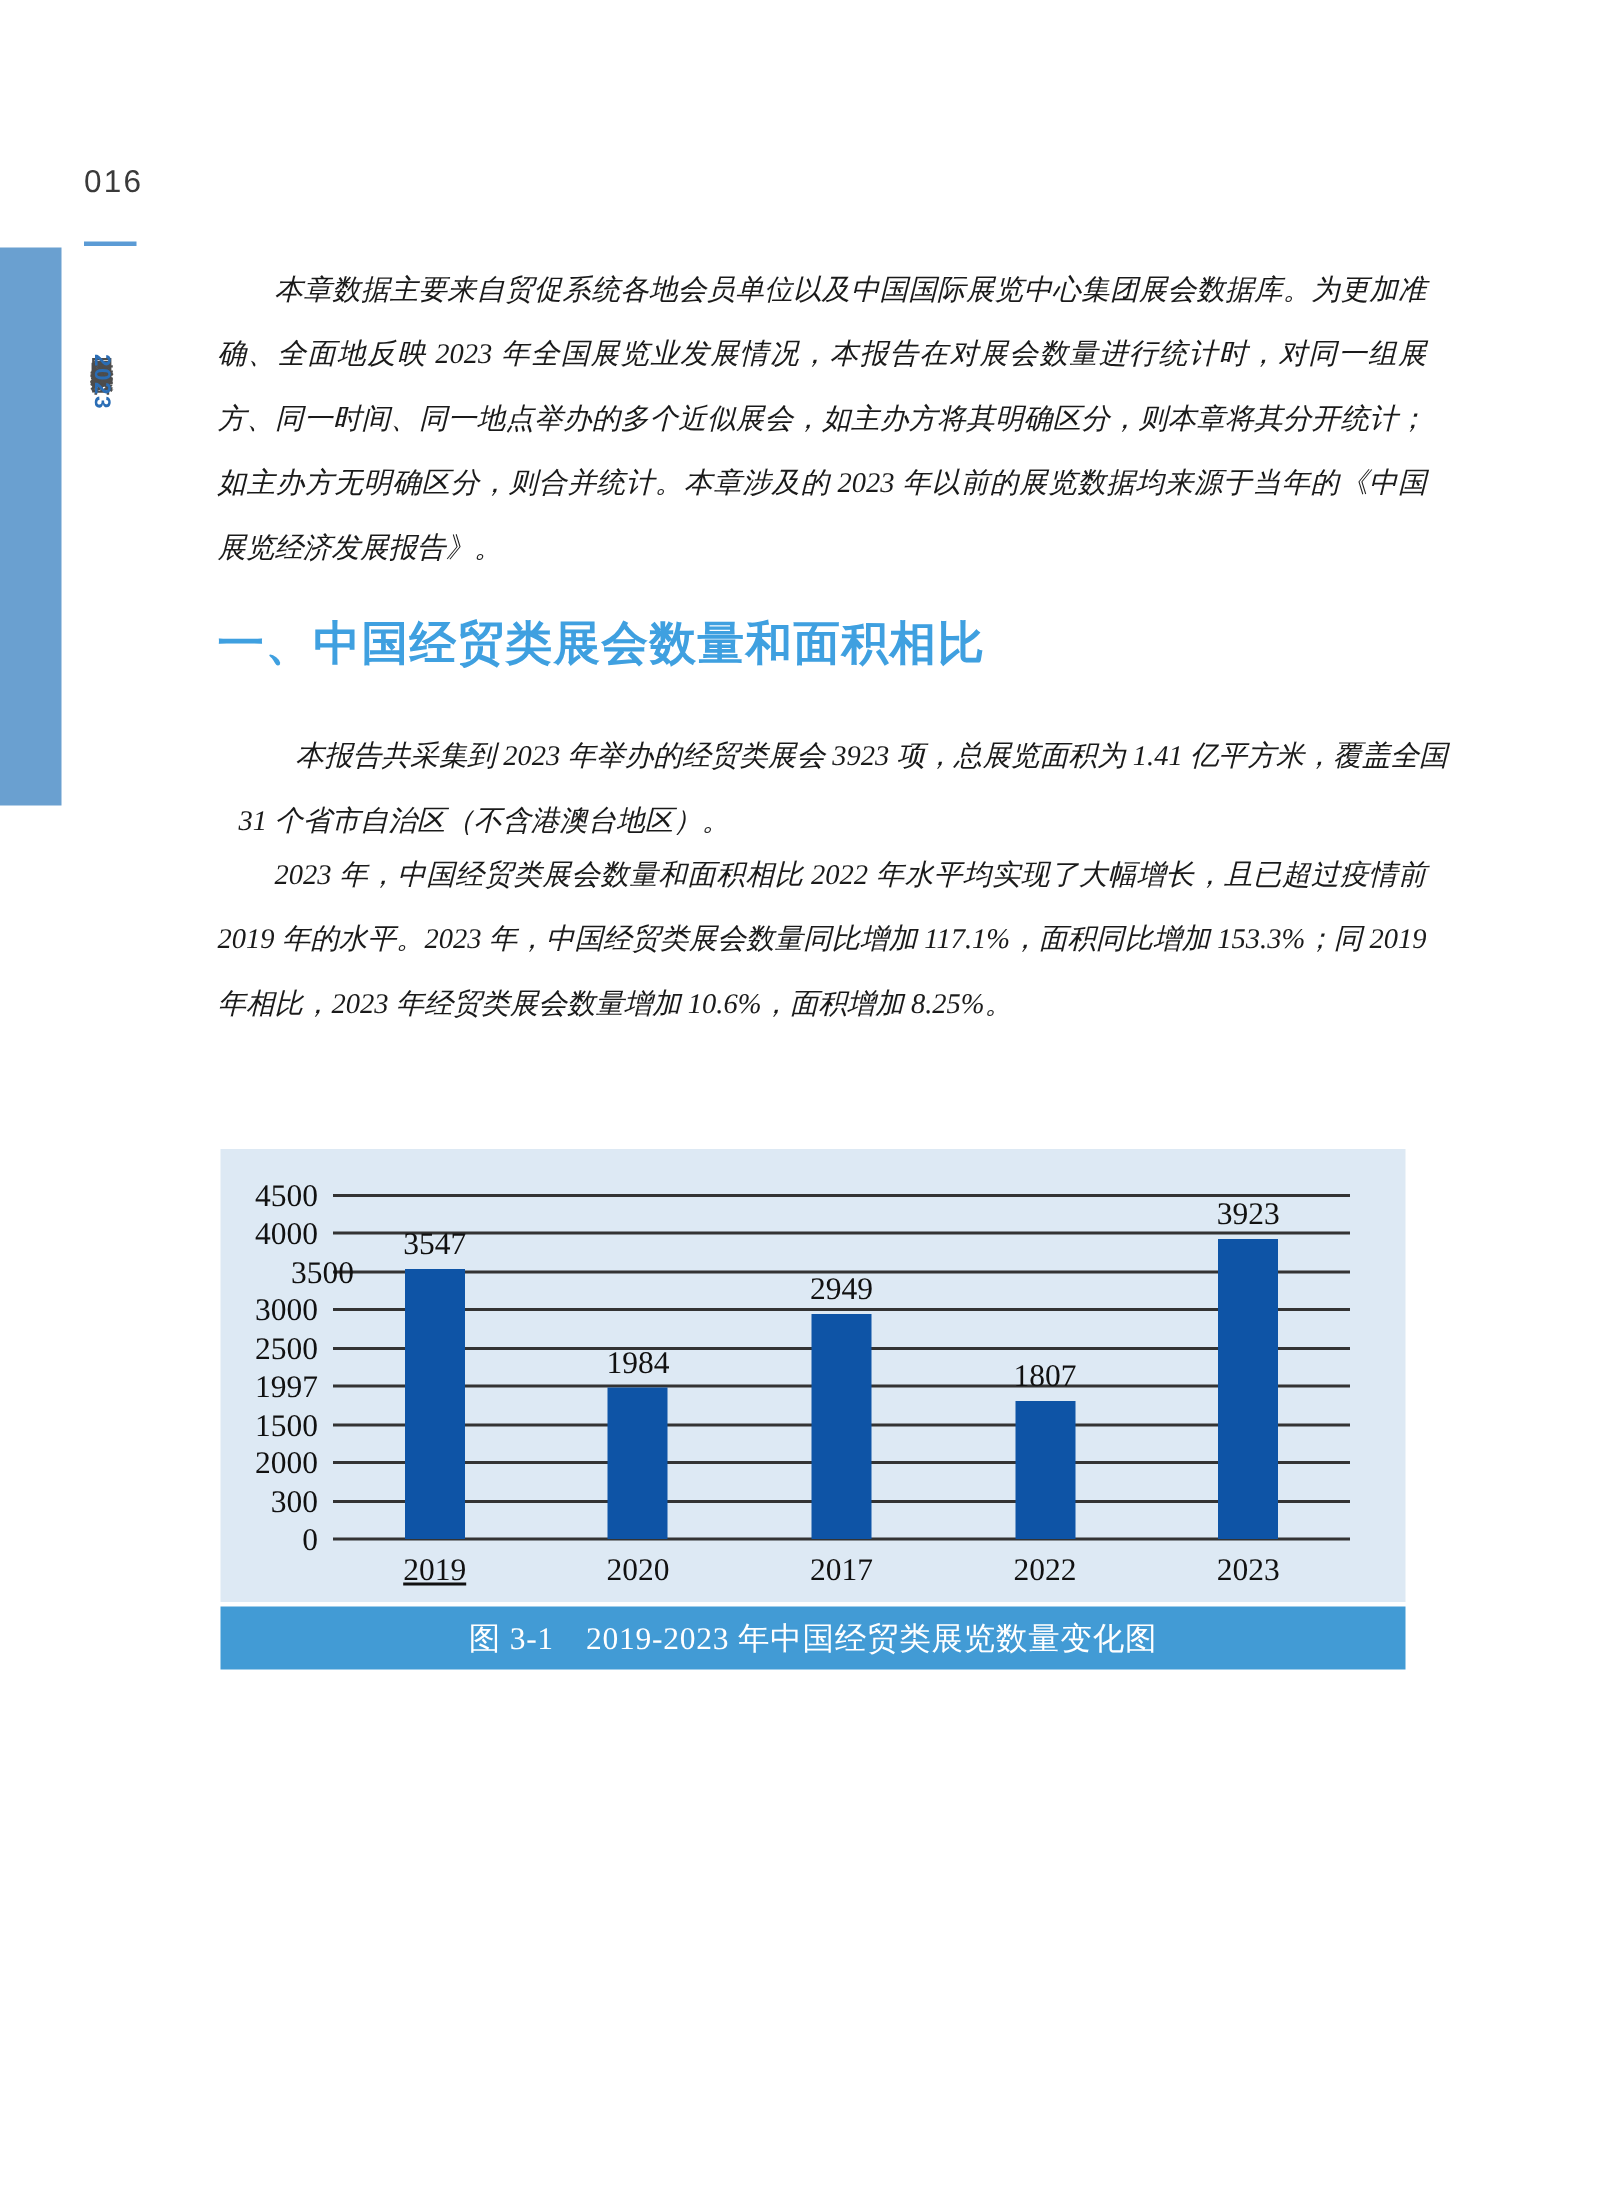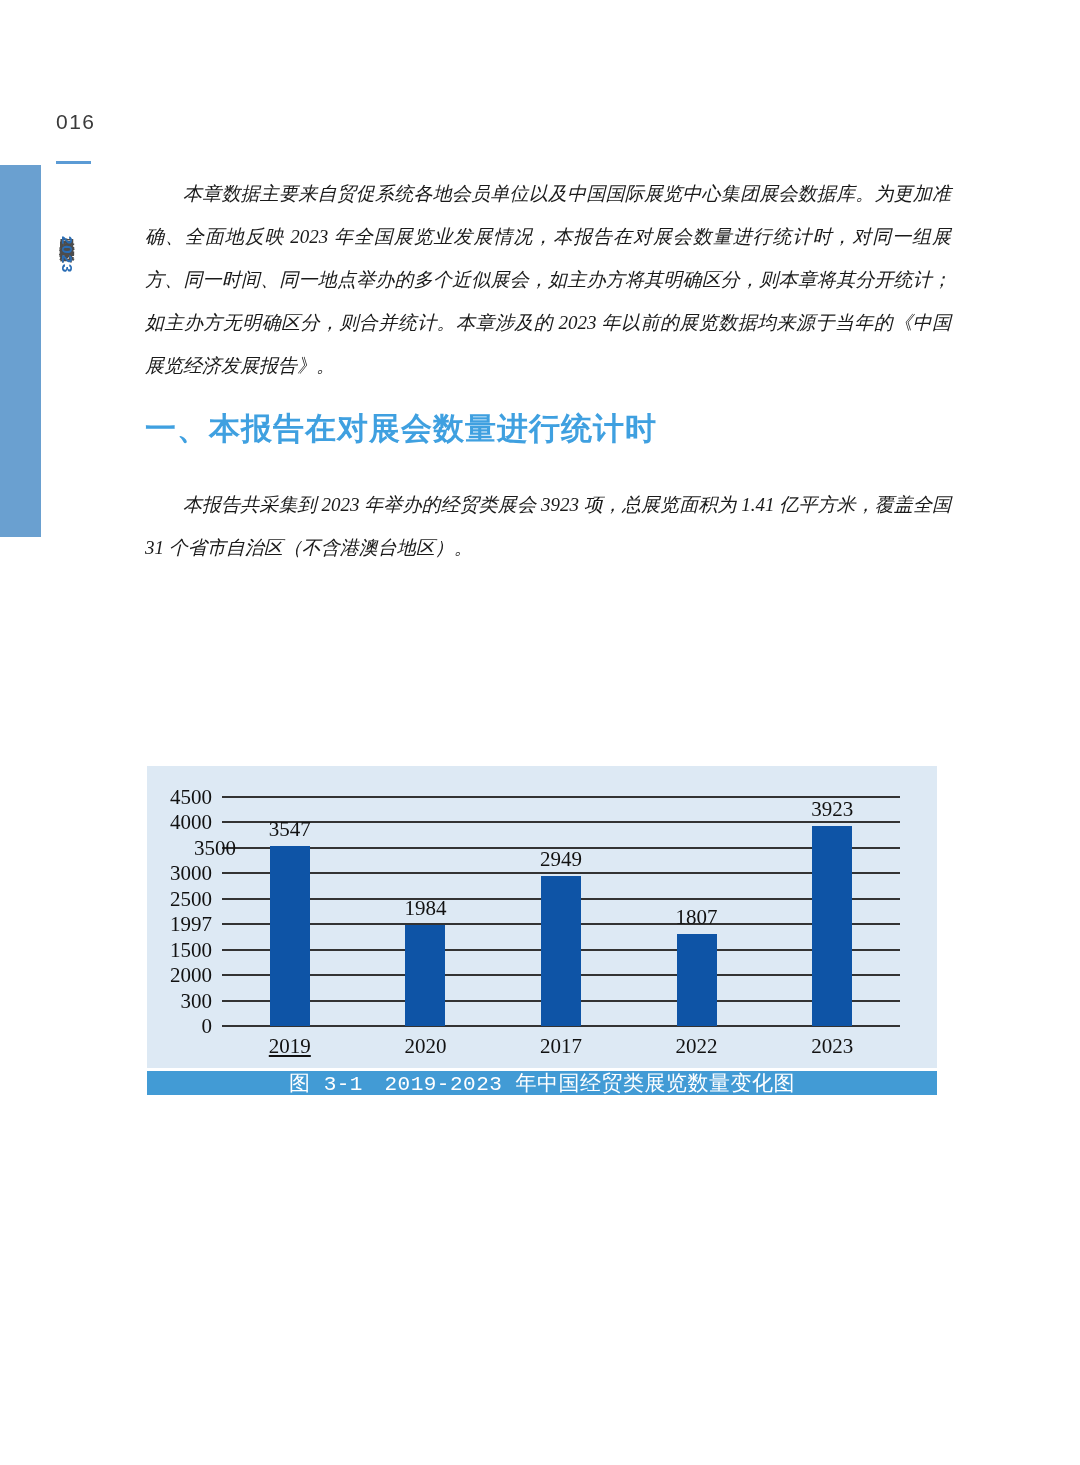--- a/index.html
+++ b/index.html
@@ -20,21 +20,21 @@
     font-family:"Liberation Sans","DejaVu Sans",sans-serif;
     font-size:15px; font-weight:600; color:#4d4d4d; letter-spacing:1px;
   }
   .spine .year { color:#2a6db5; font-weight:700; }
   .body-p {
     position:absolute; left:145px; width:806px; margin:0;
     font-size:19px; line-height:43px; color:#1a1a1a;
     text-align:justify; text-indent:2em;font-style:italic;
   }
   .para1 { top:172px; }
-  .para2 { top:483px; }
+  .para2 { top:483px;margin-left:14px; }
   .para3 { top:562px; }
   .heading {
     position:absolute; left:145px; top:408px; margin:0;
     font-family:"Liberation Sans","DejaVu Sans",sans-serif;
     font-size:31px; font-weight:700; color:#3fa0e0; letter-spacing:1px;
   }
   .figure { position:absolute; left:147px; top:766px; width:790px; margin:0; }
   .chart-panel { position:relative; width:790px; height:302px; background:#dde9f4; }
   .plot { position:absolute; left:75px; top:31px; width:678px; height:229px; }
   .gridline { position:absolute; left:0; width:100%; height:2px; background:#333333; }
@@ -45,44 +45,45 @@
   .bar { position:absolute; bottom:0; width:40px; }
   .bar-label {
     position:absolute; width:90px; text-align:center;
     font-size:21px; color:#111111; line-height:24px;
   }
   .xtick {
     position:absolute; top:237px; width:90px; text-align:center;
     font-size:21px; color:#111111; line-height:24px;
   }
   .chart-caption {
-    margin-top:3px; width:790px; height:24px; background:#429bd5;
-    color:#ffffff; font-family:Liberation Mono, monospace;
+    margin-top:3px; width:790px; height:42px; background:#429bd5;
+    color:#ffffff; font-family:Liberation Serif, serif;
     font-size:21px; display:flex; align-items:center; justify-content:center;
     letter-spacing:0.5px;
   }
 </style>
 </head>
 <body>
 
 <div id="page">
 
   <div class="side-accent"></div>
 
   <div class="page-number">016</div>
   <div class="page-number-rule"></div>
 
   <div class="spine"><span>中国展览经济发展报告</span><span class="year">2023</span></div>
 
   <p class="body-p para1">本章数据主要来自贸促系统各地会员单位以及中国国际展览中心集团展会数据库。为更加准确、全面地反映 2023 年全国展览业发展情况，本报告在对展会数量进行统计时，对同一组展方、同一时间、同一地点举办的多个近似展会，如主办方将其明确区分，则本章将其分开统计；如主办方无明确区分，则合并统计。本章涉及的 2023 年以前的展览数据均来源于当年的《中国展览经济发展报告》。</p>
 
-  <h2 class="heading">一、本报告在对展会数量进行统计时</h2>
+  <h2 class="heading">一、中国经贸类展会数量和面积相比</h2>
 
   <p class="body-p para2">本报告共采集到 2023 年举办的经贸类展会 3923 项，总展览面积为 1.41 亿平方米，覆盖全国 31 个省市自治区（不含港澳台地区）。</p>
 
+  <p class="body-p para3">2023 年，中国经贸类展会数量和面积相比 2022 年水平均实现了大幅增长，且已超过疫情前 2019 年的水平。2023 年，中国经贸类展会数量同比增加 117.1%，面积同比增加 153.3%；同 2019 年相比，2023 年经贸类展会数量增加 10.6%，面积增加 8.25%。</p>
 
   <figure class="figure">
     <div class="chart-panel" style="background: rgb(221, 233, 244);">
       <div class="plot">
           <div class="gridline" style="background: rgb(51, 51, 51); bottom: -1px;"></div>
           <div class="ytick" style="bottom: -12px;">0</div>
           <div class="gridline" style="background: rgb(51, 51, 51); bottom: 24.4444px;"></div>
           <div class="ytick" style="bottom: 13.4444px;">300</div>
           <div class="gridline" style="background: rgb(51, 51, 51); bottom: 49.8889px;"></div>
           <div class="ytick" style="bottom: 38.8889px;">2000</div>

